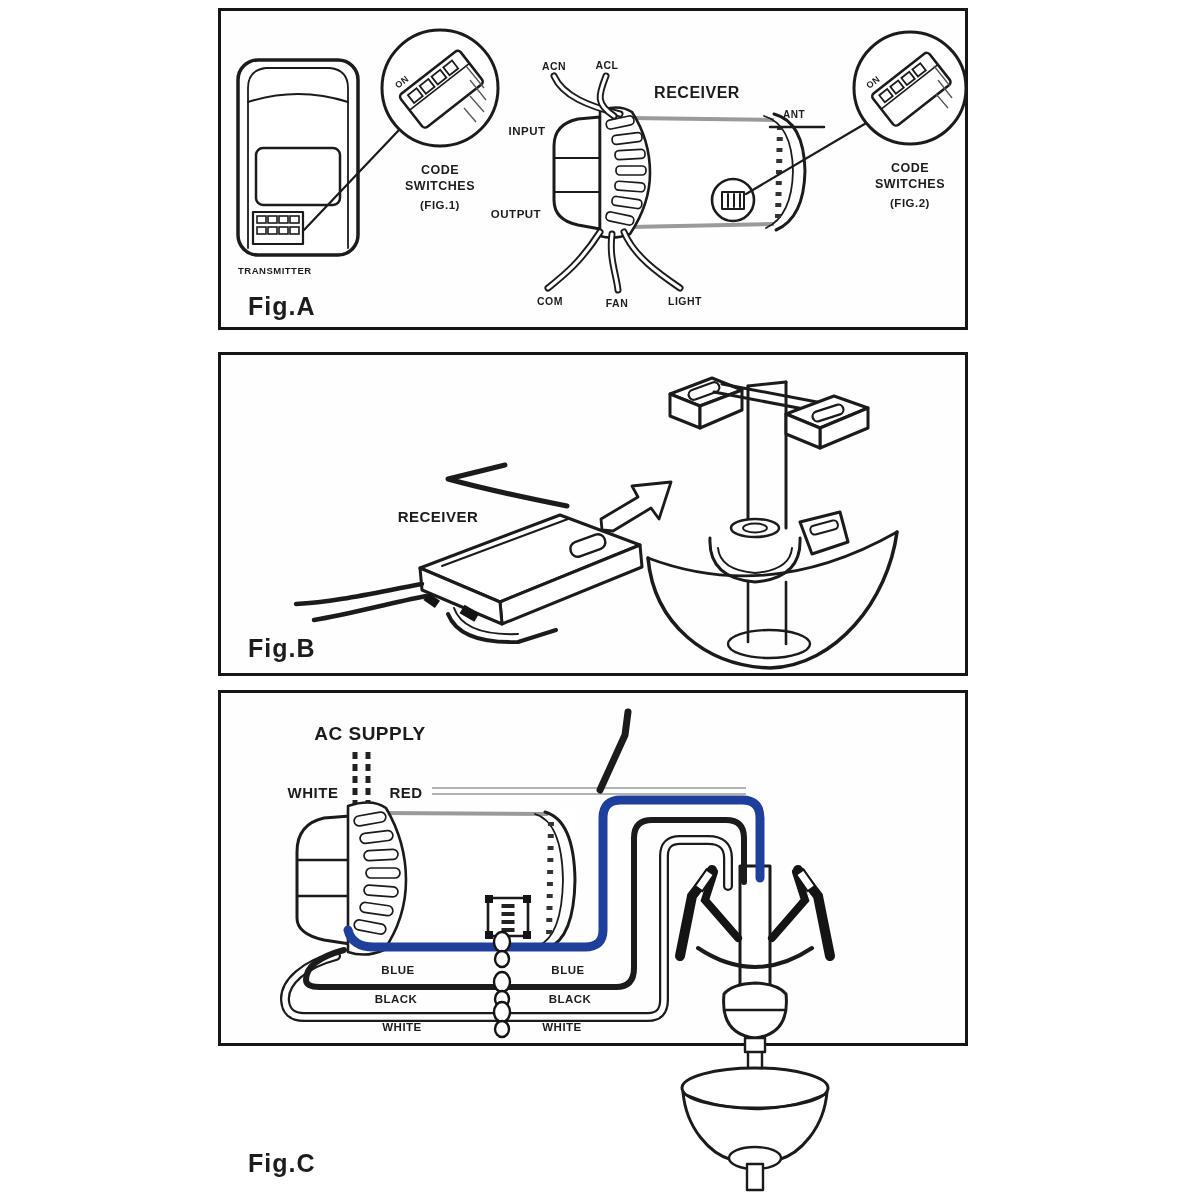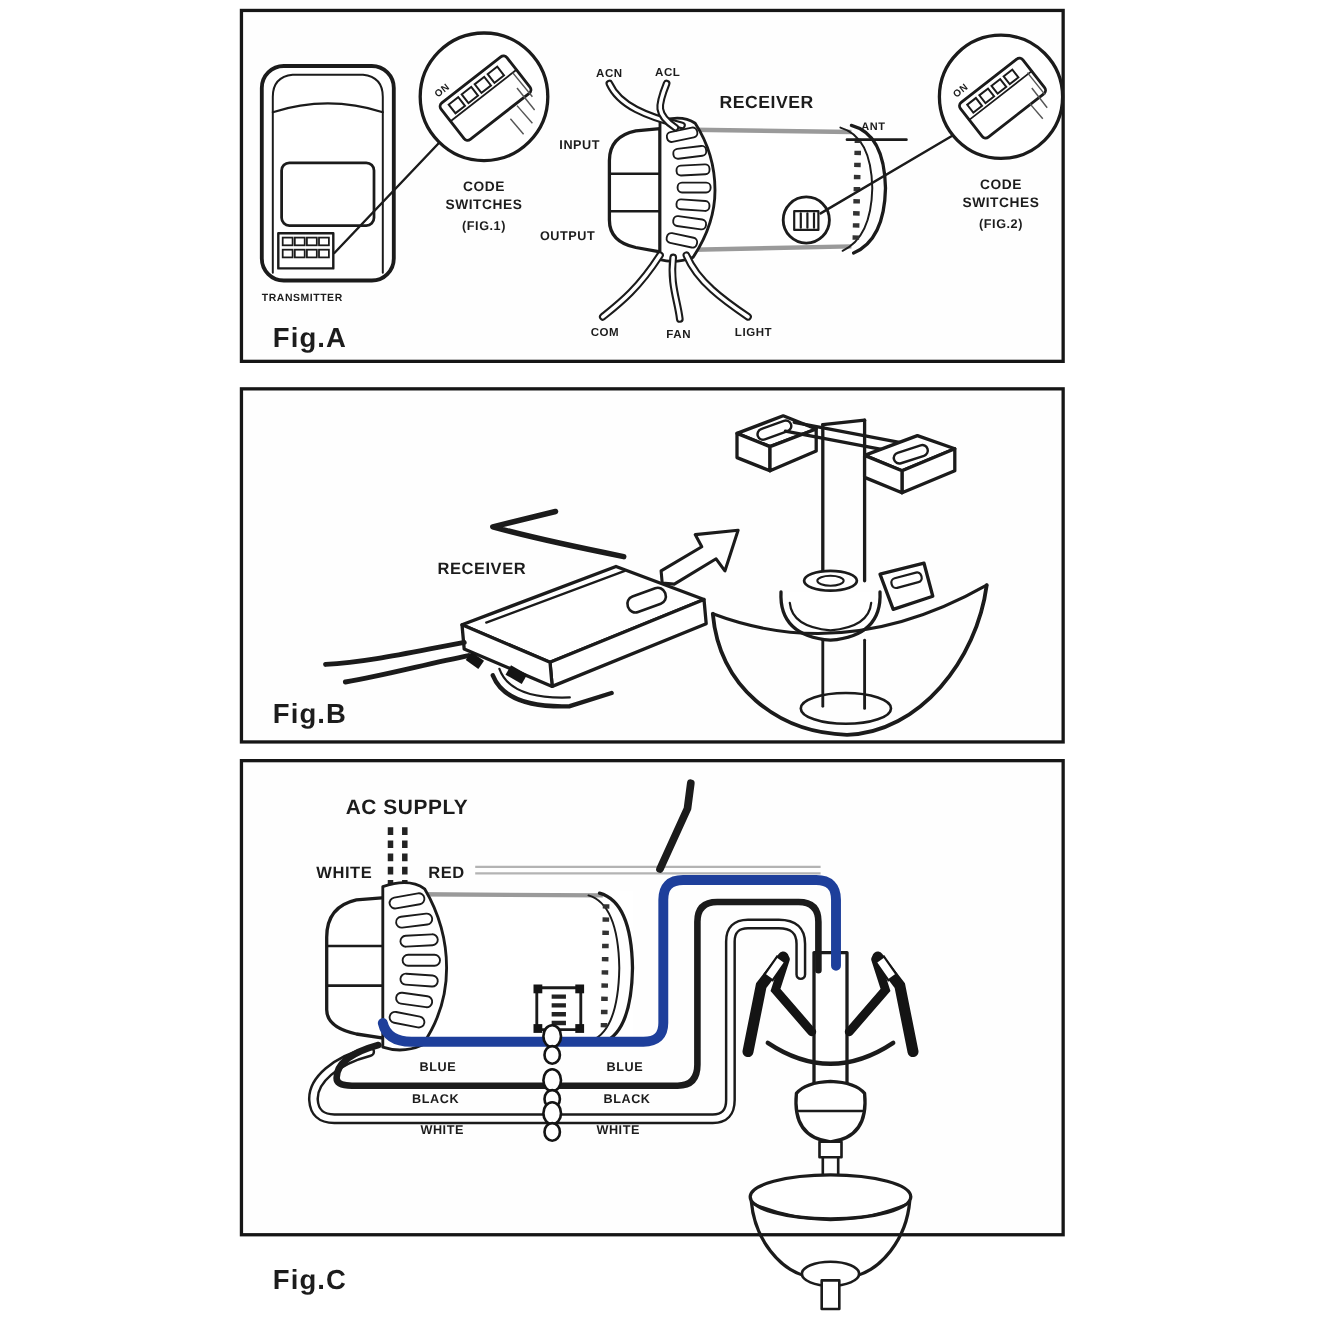--- a/index.html
+++ b/index.html
@@ -1,21 +1,21 @@
 <!DOCTYPE html>
 <html><head>
 <meta charset="utf-8">
 <style>
   html,body{margin:0;padding:0;background:#ffffff;}
   #canvas{position:relative;width:1200px;height:1200px;background:#ffffff;overflow:hidden;
           font-family:"Liberation Sans", sans-serif;}
   .panel{position:absolute;left:218px;width:750px;background:#fefefe;border:3px solid #161616;box-sizing:border-box;}
   #panel-a{top:8px;height:322px;}
   #panel-b{top:352px;height:324px;}
-  #panel-c{top:690px;height:434px;}
+  #panel-c{top:690px;height:356px;}
   .panel svg{position:absolute;left:-3px;top:-3px;}
   text{fill:#1c1c1c;font-family:"Liberation Sans", sans-serif;}
   .lbl{font-weight:bold;letter-spacing:0.5px;}
   .fig-caption{font-weight:bold;font-size:25px;letter-spacing:1px;}
   .ln{stroke:#1b1b1b;fill:none;stroke-linecap:round;stroke-linejoin:round;}
   .fillw{fill:#ffffff;}
 </style>
 </head>
 <body>
 

